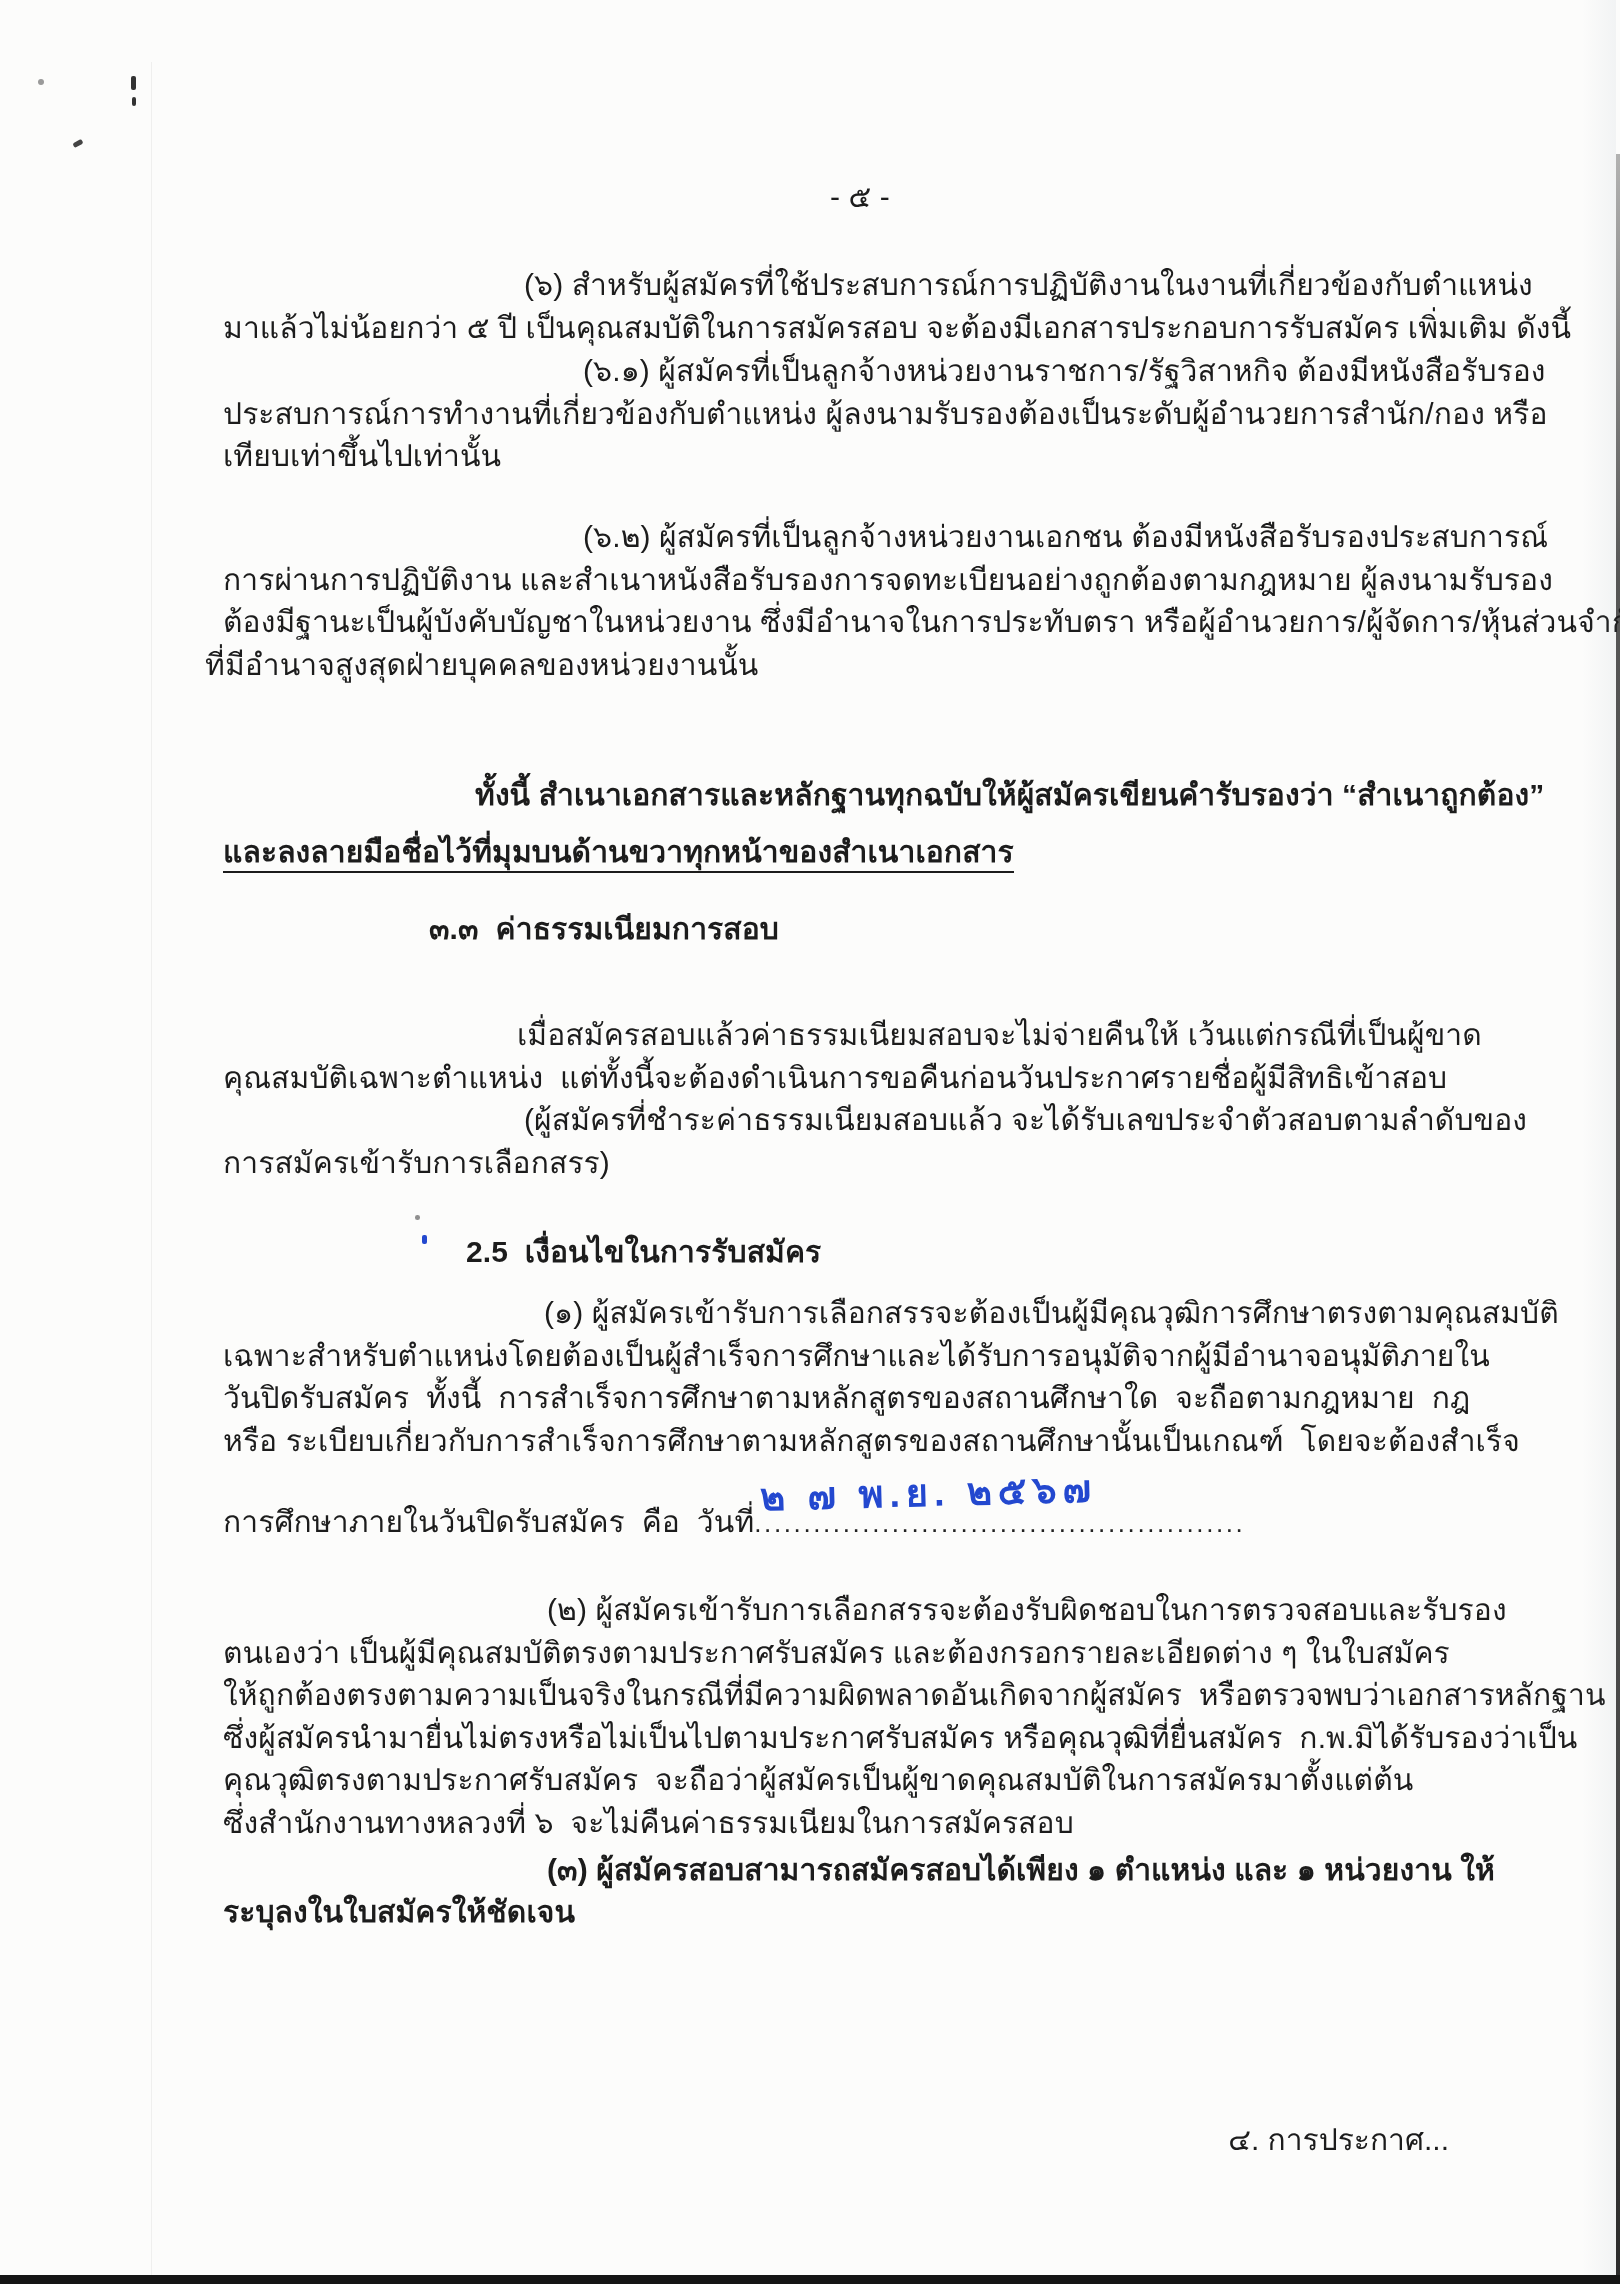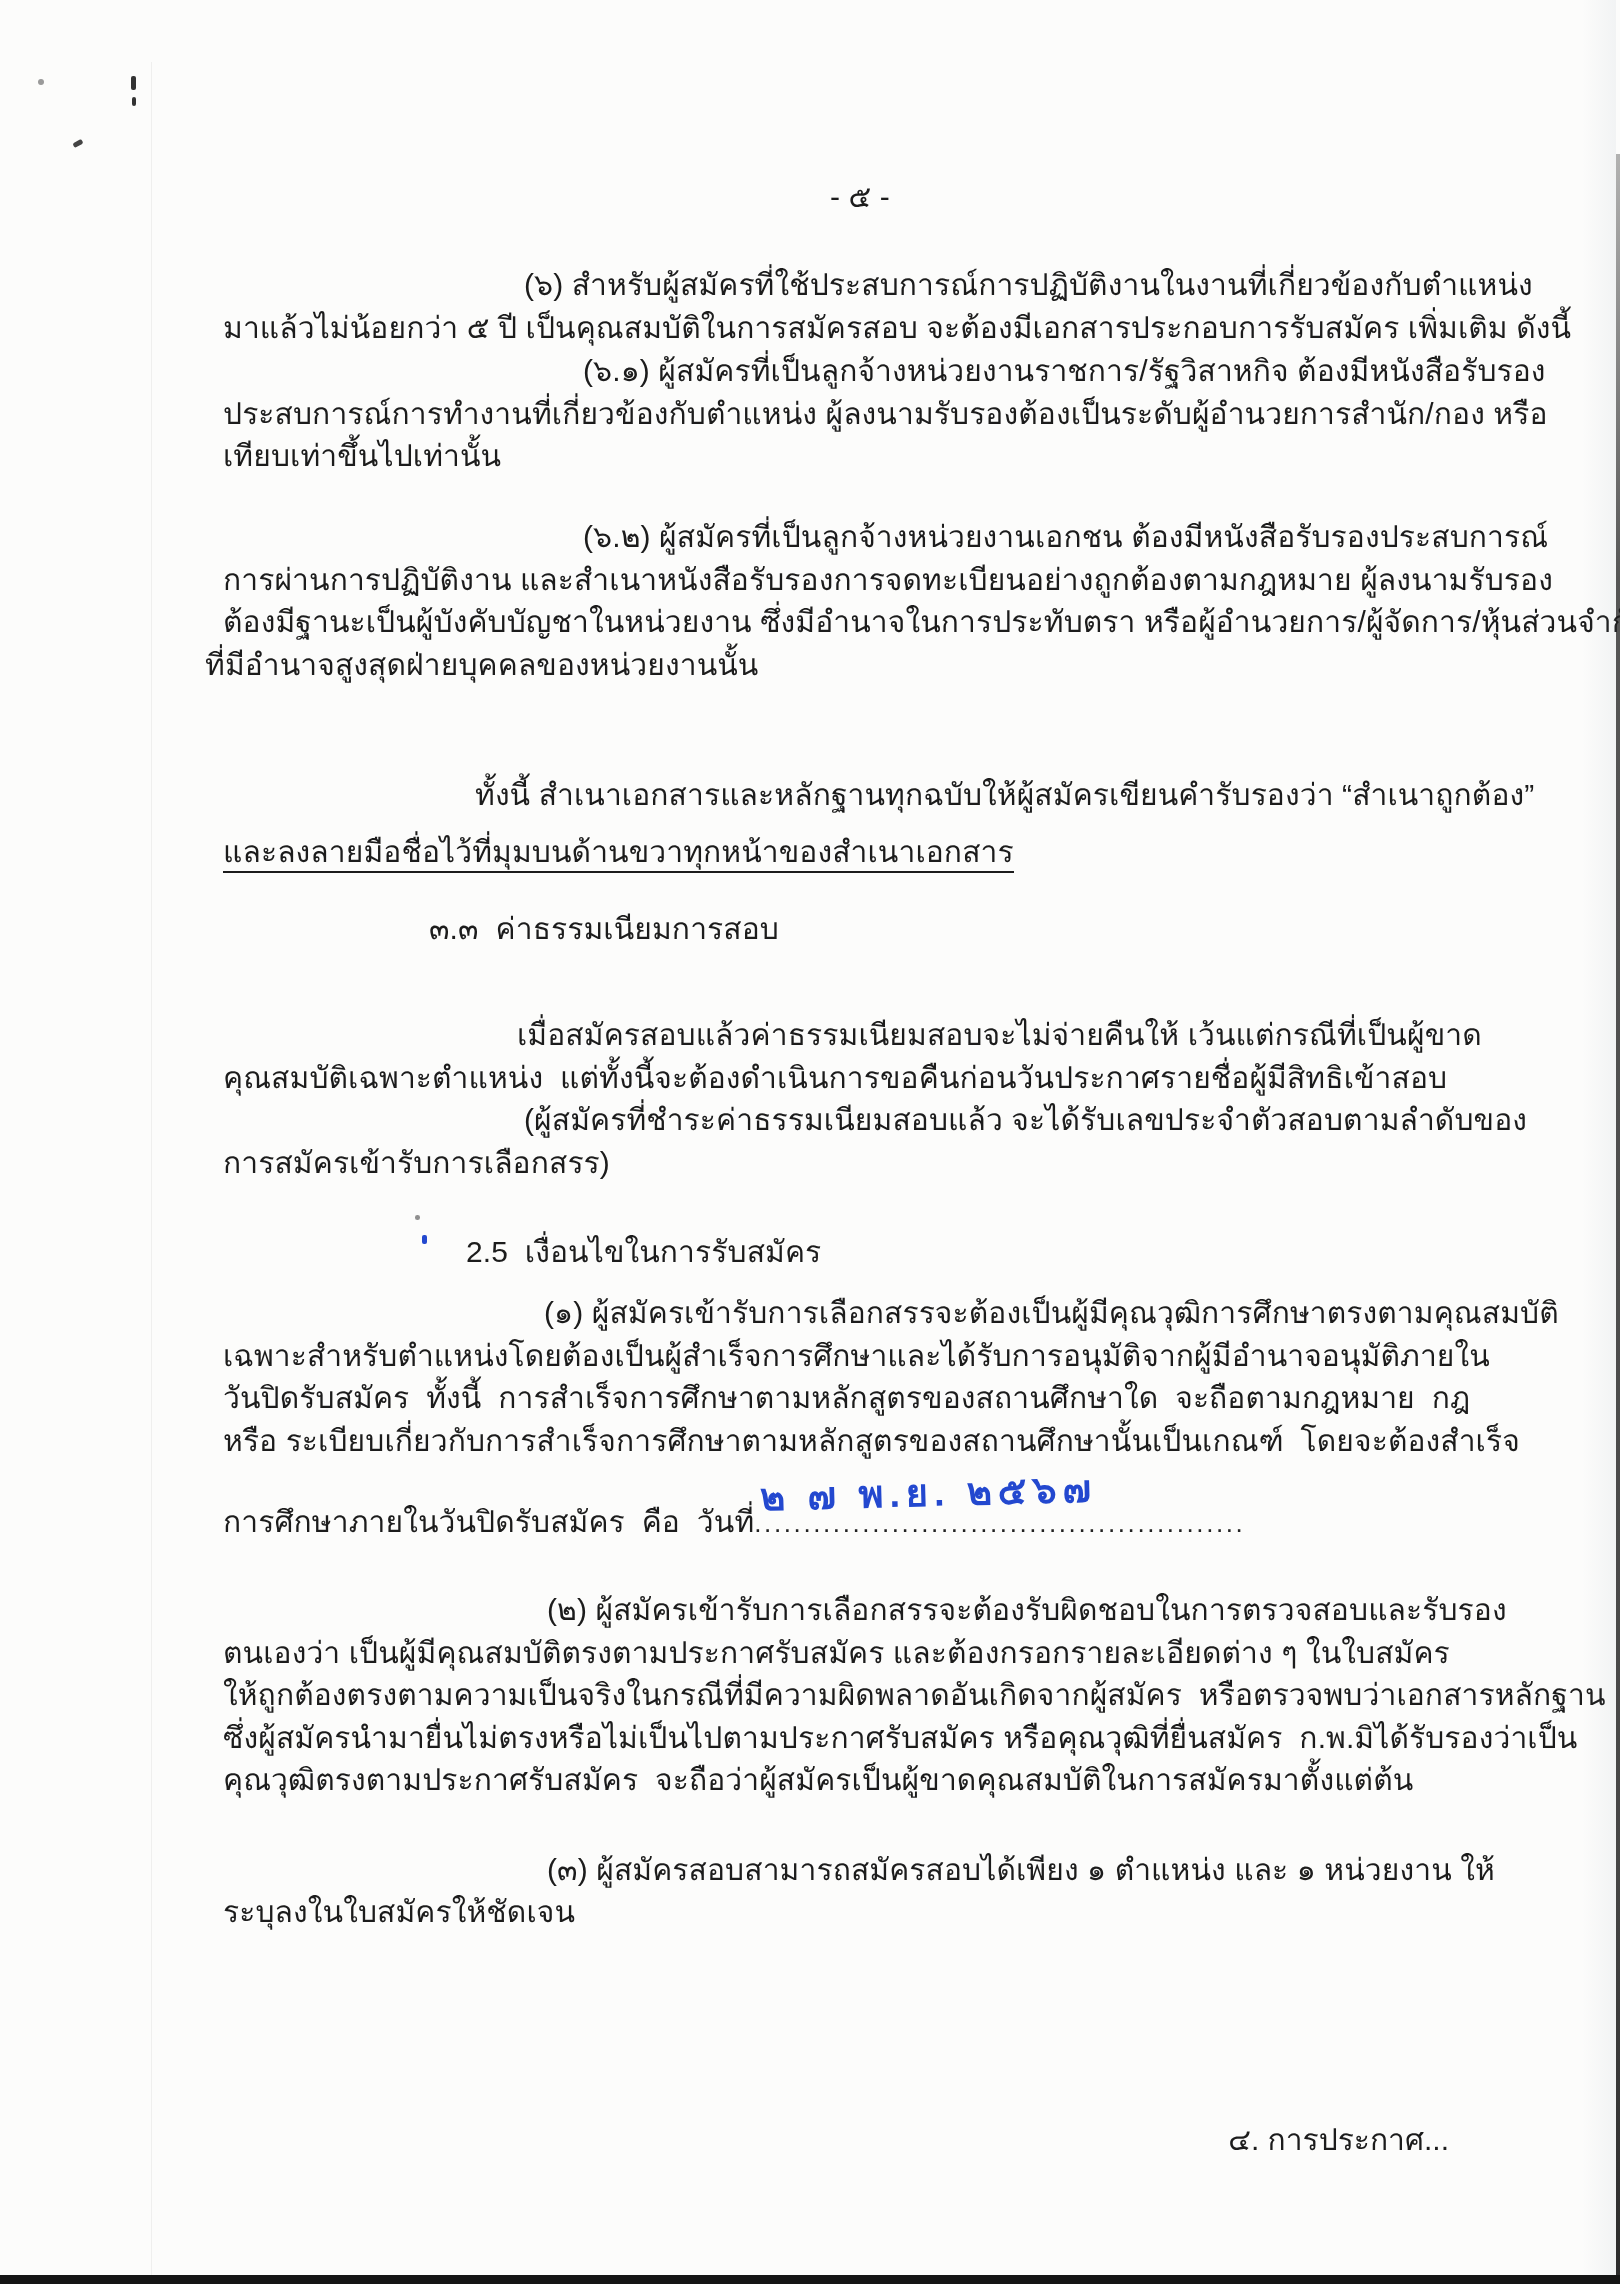--- a/index.html
+++ b/index.html
@@ -11,21 +11,21 @@
     font-family:"Liberation Sans","DejaVu Sans",sans-serif;
     color:#1c1c1c;
   }
   .ln{
     position:absolute;
     font-size:30px;
     line-height:43px;
     white-space:pre;
     letter-spacing:0.1px;
   }
-  .b{font-weight:normal;text-align:center;}
+  .b{font-weight:bold;text-align:center;}
   .u{border-bottom:2.6px solid #1c1c1c;padding-bottom:2.6px;}
   .pageno{font-size:30px;}
   .dots{letter-spacing:2.6px;font-size:26px;color:#222;}
   .stamp{
     position:absolute;
     top:1462px;left:760px;
     font-size:38px;font-weight:bold;
     color:#2348cf;
     letter-spacing:5.9px;
     transform:rotate(-1.5deg);
@@ -103,20 +103,21 @@
   <div class="ln" style="top:1376px;left:223px">วันปิดรับสมัคร  ทั้งนี้  การสำเร็จการศึกษาตามหลักสูตรของสถานศึกษาใด  จะถือตามกฎหมาย  กฎ</div>
   <div class="ln" style="top:1500px;left:223px"><span>การศึกษาภายในวันปิดรับสมัคร  คือ  วันที่</span><span class="dots">..................................................</span></div>
 
   <div class="stamp" style="color: rgb(35, 72, 207);">๒ ๗ พ.ย. ๒๕๖๗</div>
 
   <div class="ln" style="top:1588px;left:547px">(๒) ผู้สมัครเข้ารับการเลือกสรรจะต้องรับผิดชอบในการตรวจสอบและรับรอง</div>
   <div class="ln" style="top:1631px;left:223px">ตนเองว่า เป็นผู้มีคุณสมบัติตรงตามประกาศรับสมัคร และต้องกรอกรายละเอียดต่าง ๆ ในใบสมัคร</div>
   <div class="ln" style="top:1673px;left:223px">ให้ถูกต้องตรงตามความเป็นจริงในกรณีที่มีความผิดพลาดอันเกิดจากผู้สมัคร  หรือตรวจพบว่าเอกสารหลักฐาน</div>
   <div class="ln" style="top:1716px;left:223px">ซึ่งผู้สมัครนำมายื่นไม่ตรงหรือไม่เป็นไปตามประกาศรับสมัคร หรือคุณวุฒิที่ยื่นสมัคร  ก.พ.มิได้รับรองว่าเป็น</div>
   <div class="ln" style="top:1758px;left:223px">คุณวุฒิตรงตามประกาศรับสมัคร  จะถือว่าผู้สมัครเป็นผู้ขาดคุณสมบัติในการสมัครมาตั้งแต่ต้น</div>
+  <div class="ln" style="top:1801px;left:223px">ซึ่งสำนักงานทางหลวงที่ ๖  จะไม่คืนค่าธรรมเนียมในการสมัครสอบ</div>
 
   <div class="ln b" style="top:1848px;left:547px">(๓) ผู้สมัครสอบสามารถสมัครสอบได้เพียง ๑ ตำแหน่ง และ ๑ หน่วยงาน ให้</div>
   <div class="ln b" style="top:1890px;left:223px">ระบุลงในใบสมัครให้ชัดเจน</div>
 
   <div class="footer-note">๔. การประกาศ...</div>
 
   <div class="scanline"></div>
   <div class="speck s1"></div>
   <div class="speck s2"></div>
   <div class="speck s3"></div>

